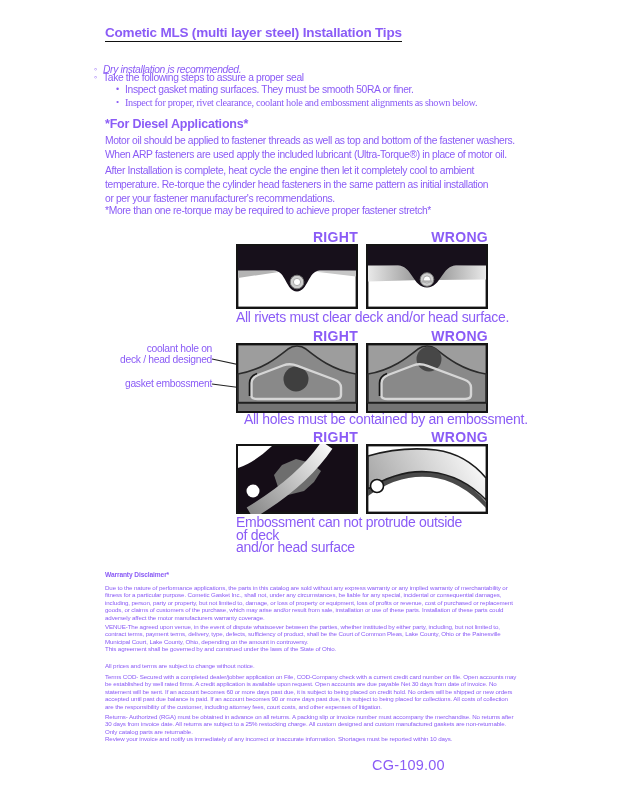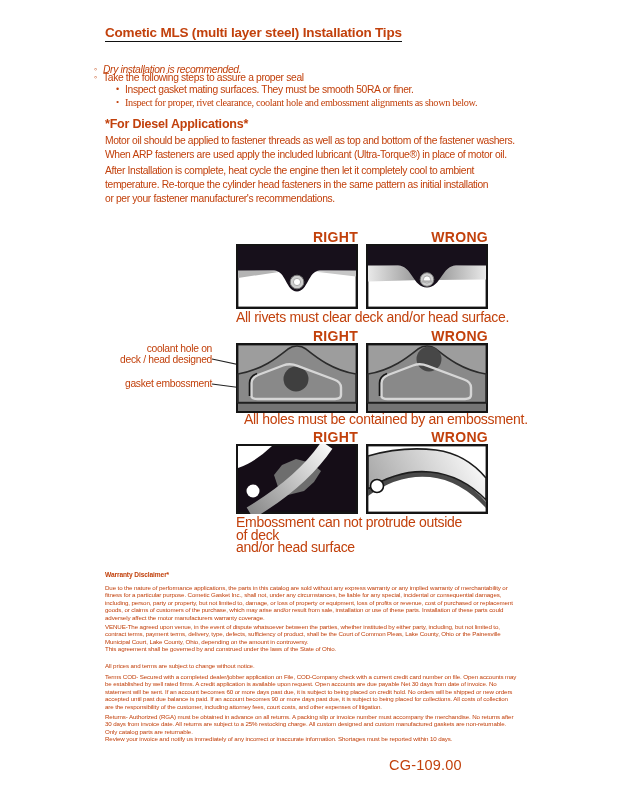--- a/index.html
+++ b/index.html
@@ -1,18 +1,18 @@
 <!DOCTYPE html>
 <html><head>
 <meta charset="utf-8">
 <style>
   html,body{margin:0;padding:0;background:#e8e8e8;}
   .page{
     position:relative;width:618px;height:800px;background:#ffffff;
-    font-family:"Liberation Sans", sans-serif;color:#c2410c;overflow:hidden;
+    font-family:"Liberation Sans", sans-serif;color:#8b5cf6;overflow:hidden;
     margin:0 auto;
   }
   .abs{position:absolute;}
   .pre{white-space:pre-line;}
   .title{
     font-size:13.5px;font-weight:bold;letter-spacing:-0.2px;
     border-bottom:1.6px solid #111;padding-bottom:1px;display:inline-block;
   }
   .body-txt{font-size:10.3px;letter-spacing:-0.35px;line-height:14px;}
   .bullet-line{font-size:10.3px;letter-spacing:-0.35px;line-height:13px;}
@@ -40,20 +40,21 @@
   <div class="abs bullet-line" style="left:94px;top:70.5px;"><span class="marker">◦</span><span>Take the following steps to assure a proper seal</span></div>
   <div class="abs bullet-line" style="left:116px;top:83px;"><span class="marker">•</span><span>Inspect gasket mating surfaces.  They must be smooth 50RA or finer.</span></div>
   <div class="abs bullet-line" style="left:116px;top:96px;font-family:Liberation Serif, serif;"><span class="marker">•</span><span>Inspect for proper, rivet clearance, coolant hole and embossment alignments as shown below.</span></div>
 
   <div class="abs sect-head" style="left:105px;top:117px;">*For Diesel Applications*</div>
   <div class="abs body-txt pre" style="left:105px;top:134px;width:480px;">Motor oil should be applied to fastener threads as well as top and bottom of the fastener washers.
 When ARP fasteners are used apply the included lubricant (Ultra-Torque®) in place of motor oil.</div>
   <div class="abs body-txt pre" style="left:105px;top:164px;width:480px;">After Installation is complete, heat cycle the engine then let it completely cool to ambient
 temperature. Re-torque the cylinder head fasteners in the same pattern as initial installation
 or per your fastener manufacturer's recommendations.</div>
+  <div class="abs body-txt" style="left:105px;top:204px;width:480px;">*More than one re-torque may be required to achieve proper fastener stretch*</div>
 
   <div class="abs fig-label" style="left:236px;top:229px;">RIGHT</div>
   <div class="abs fig-label" style="left:366px;top:229px;">WRONG</div>
 
   <div class="abs" style="left:236px;top:244px;">
     <svg class="panel" viewBox="0 0 122 65">
       <rect x="1.2" y="1.2" width="119.6" height="62.6" fill="#ffffff" stroke="#141414" stroke-width="2.4"></rect>
       <polygon points="2,26 46,27.5 2,34" fill="#b4b4b4"></polygon>
       <polygon points="120,26 78,27.5 120,32.5" fill="#c6c6c6"></polygon>
       <path d="M2,2 H120 V26.5 H84 C72,26.5 72,47.5 61,47.5 C50,47.5 50,26.5 38,26.5 H2 Z" fill="#17101b"></path>
@@ -179,15 +180,15 @@
   <div class="abs disc pre" style="left:105px;top:673px;width:430px;">Terms COD- Secured with a completed dealer/jobber application on File, COD-Company check with a current credit card number on file.  Open accounts may
 be established by well rated firms.  A credit application is available upon request.  Open accounts are due payable Net 30 days from date of invoice.  No
 statement will be sent.  If an account becomes 60 or more days past due, it is subject to being placed on credit hold.  No orders will be shipped or new orders
 accepted until past due balance is paid.  If an account becomes 90 or more days past due, it is subject to being placed for collections.  All costs of collection
 are the responsibility of the customer, including attorney fees, court costs, and other expenses of litigation.</div>
   <div class="abs disc pre" style="left:105px;top:713px;width:430px;">Returns- Authorized (RGA) must be obtained in advance on all returns.  A packing slip or invoice number must accompany the merchandise.  No returns after
 30 days from invoice date.  All returns are subject to a 25% restocking charge.  All custom designed and custom manufactured gaskets are non-returnable.</div>
   <div class="abs disc pre" style="left:105px;top:728px;width:430px;">Only catalog parts are returnable.
 Review your invoice and notify us immediately of any incorrect or inaccurate information.  Shortages must be reported within 10 days.</div>
 
-  <div class="abs footer-code" style="left:389px;top:757px;">CG-109.00</div>
+  <div class="abs footer-code" style="left:372px;top:757px;">CG-109.00</div>
 
 </div>
 
 </body></html>

